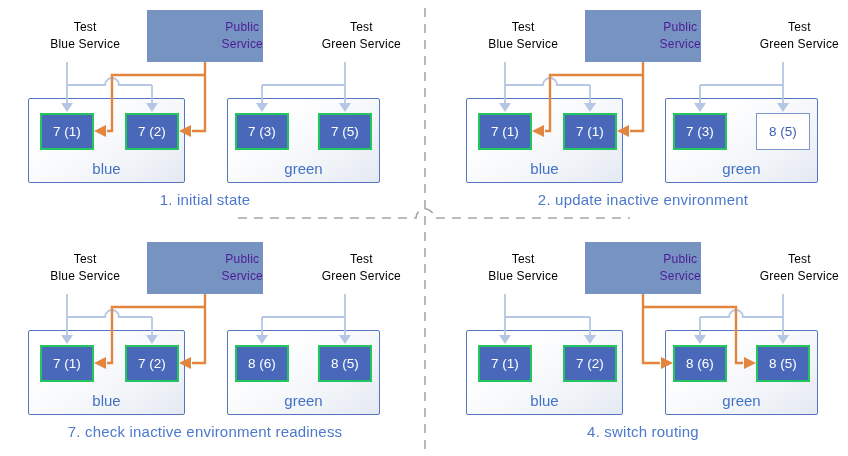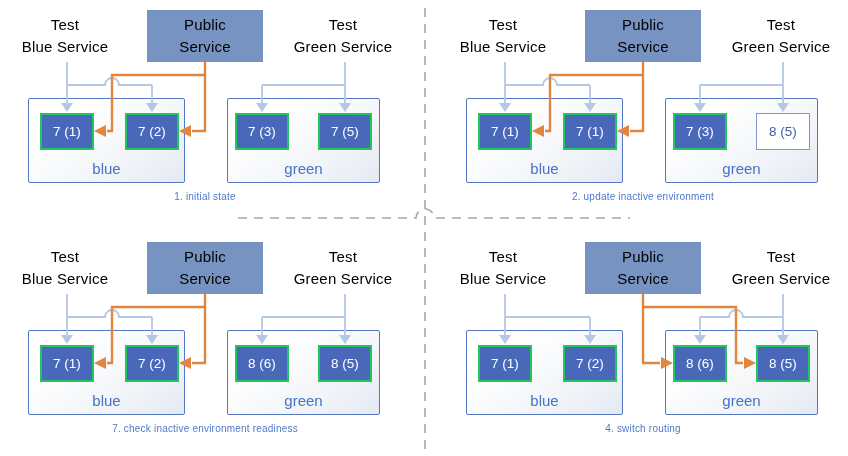--- a/index.html
+++ b/index.html
@@ -6,24 +6,24 @@
   .canvas{
     position:relative;width:848px;height:456px;background:#ffffff;overflow:hidden;
     font-family:"Liberation Sans", sans-serif;
   }
   .panel{position:absolute;width:424px;height:228px;}
   .panel-inner{position:absolute;left:0;top:0;width:424px;height:228px;}
   .panel.right .panel-inner{left:14px;}
   .panel.bottom .panel-inner{top:4px;}
 
   .svc{
-    position:absolute;top:10px;height:52px;display:flex;align-items:center;justify-content:center;
-    text-align:center;font-size:15px;line-height:1.45;letter-spacing:.2px;
-  }
-  .svc.s-public{background:#7793c2;color:#000000;}
+    position:absolute;top:10px;height:52px;display:flex;align-items:center;justify-content:flex-end;
+    text-align:center;font-size:12px;line-height:1.45;letter-spacing:.2px;
+  }
+  .svc.s-public{background:#7793c2;color:#4c1d95;}
   .svc1{left:10px;width:110px;}
   .svc2{left:147px;width:116px;}
   .svc3{left:285px;width:116px;}
 
   .env{
     position:absolute;top:98px;height:85px;border:1.5px solid #5576c1;border-radius:2px;
     background:linear-gradient(145deg,#ffffff 25%,#f1f4f8 70%,#e4e9f2 100%);
     box-sizing:border-box;
   }
   .env.blue{left:28px;width:157px;padding-left:48px;}
@@ -36,21 +36,21 @@
   .pod{
     position:absolute;top:113px;width:54px;height:37px;display:flex;align-items:center;justify-content:center;
     font-size:13.5px;box-sizing:border-box;
   }
   .pod.s-filled{background:#4a68ba;color:#ffffff;border:2px solid #22c55e;}
   .pod.s-outline{background:#ffffff;color:#3f5dab;border:1.5px solid #7f97cd;}
   .pb1{left:40px;} .pb2{left:125px;} .pg1{left:235px;} .pg2{left:318px;}
 
   .caption{
     position:absolute;top:191px;left:0;width:410px;text-align:center;
-    color:#4d79cc;font-size:10px;letter-spacing:.2px;
+    color:#4d79cc;font-size:15px;letter-spacing:.2px;
   }
 
   svg.arrows{position:absolute;left:0;top:0;pointer-events:none;}
   svg.divider{position:absolute;left:0;top:0;pointer-events:none;}
 </style>
 </head>
 <body>
 
 <div class="canvas">
 

